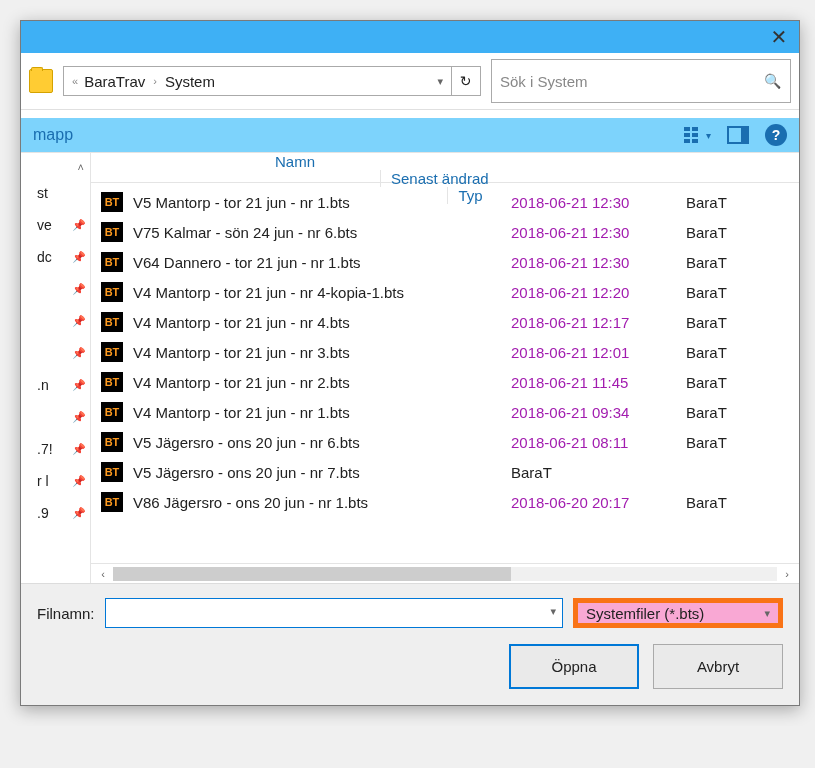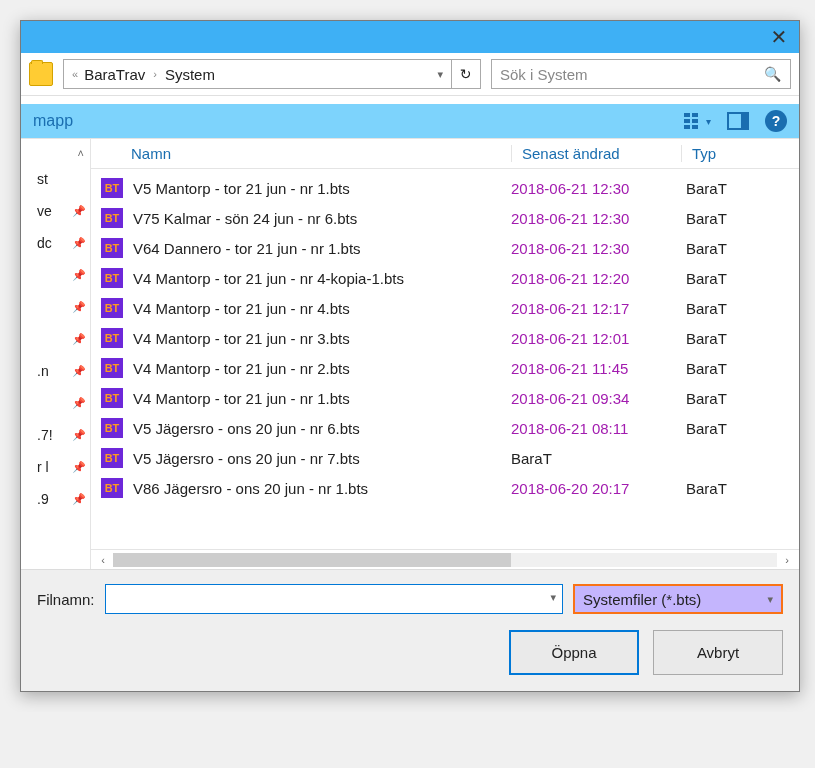--- a/index.html
+++ b/index.html
@@ -79,21 +79,21 @@
   .refresh {
     border: 1px solid #aaa;
     height: 30px;
     width: 30px;
     display:flex; align-items:center; justify-content:center;
     margin-left:-11px;
     border-left:none;
   }
   .search-box {
     border: 1px solid #aaa;
-    height: 30px;
+    height: 44px;
     width: 300px;
     display: flex;
     align-items: center;
     padding: 0 8px;
     color: #888;
     font-size: 15px;
     background: #fff;
   }
   .search-box .mag { margin-left: auto; font-size:14px;}
   .toolbar {
@@ -154,39 +154,40 @@
     flex-direction:column;
   }
   .col-headers {
     display:flex;
     align-items:center;
     height: 30px;
     border-bottom: 1px solid #e4e4e4;
     font-size:15px;
     color:#1a6eb0;
     padding: 0 0 0 40px;
+    flex-direction: column;
   }
   .col-headers .col-name { width: 380px; border-right:0px solid transparent;}
   .col-headers .col-mod { width: 170px; border-left:1px solid #e4e4e4; padding-left:10px;}
   .col-headers .col-typ { flex:1; border-left:1px solid #e4e4e4; padding-left:10px;}
   .file-list {
     flex:1;
     overflow:hidden;
     padding-top:4px;
     position:relative;
   }
   .file-row {
     display:flex;
     align-items:center;
     height: 30px;
     padding-left: 10px;
     font-size:15px;
   }
   .file-row .bt-icon {
-    width:22px; height:20px; background:#6d28d9; color:#ff9b1f;
+    width:22px; height:20px; background:#000000; color:#ff9b1f;
     display:flex; align-items:center; justify-content:center;
     font-weight:bold; font-size:11px; margin-right:10px;
     font-family: Arial, sans-serif;
   }
   .file-row .fname { width: 378px; color:#222; white-space:nowrap; overflow:hidden;}
   .file-row .fdate { width: 175px; color:#a21caf; white-space:nowrap;}
   .file-row .ftyp  { color:#222; white-space:nowrap;}
   .hscroll {
     display:flex; align-items:center; height:20px; border-top:1px solid #e4e4e4;
     padding: 2px 4px;
@@ -201,21 +202,21 @@
   }
   .fn-row {
     display:flex; align-items:center; gap:10px; margin-bottom:16px;
   }
   .fn-label { font-size:15px; }
   .fn-input {
     flex:1; height:30px; border:1px solid #0078d7; background:#fff; position:relative;
   }
   .fn-input .dd { position:absolute; right:6px; top:6px; color:#666; font-size:11px;}
   .file-type {
-    width:210px; height:30px; border:2px solid #f97316; background:#c4b5fd;
+    width:210px; height:30px; border:5px solid #f97316; background:#f9a8d4;
     display:flex; align-items:center; padding:0 8px; font-size:15px;
   }
   .file-type .dd { margin-left:auto; color:#666; font-size:11px;}
   .btn-row {
     display:flex; justify-content:flex-end; gap:14px;
   }
   .btn {
     width:130px; height:45px; border:1px solid #aaa; background:#eaeaea;
     display:flex; align-items:center; justify-content:center; font-size:15px;
     cursor:pointer;

